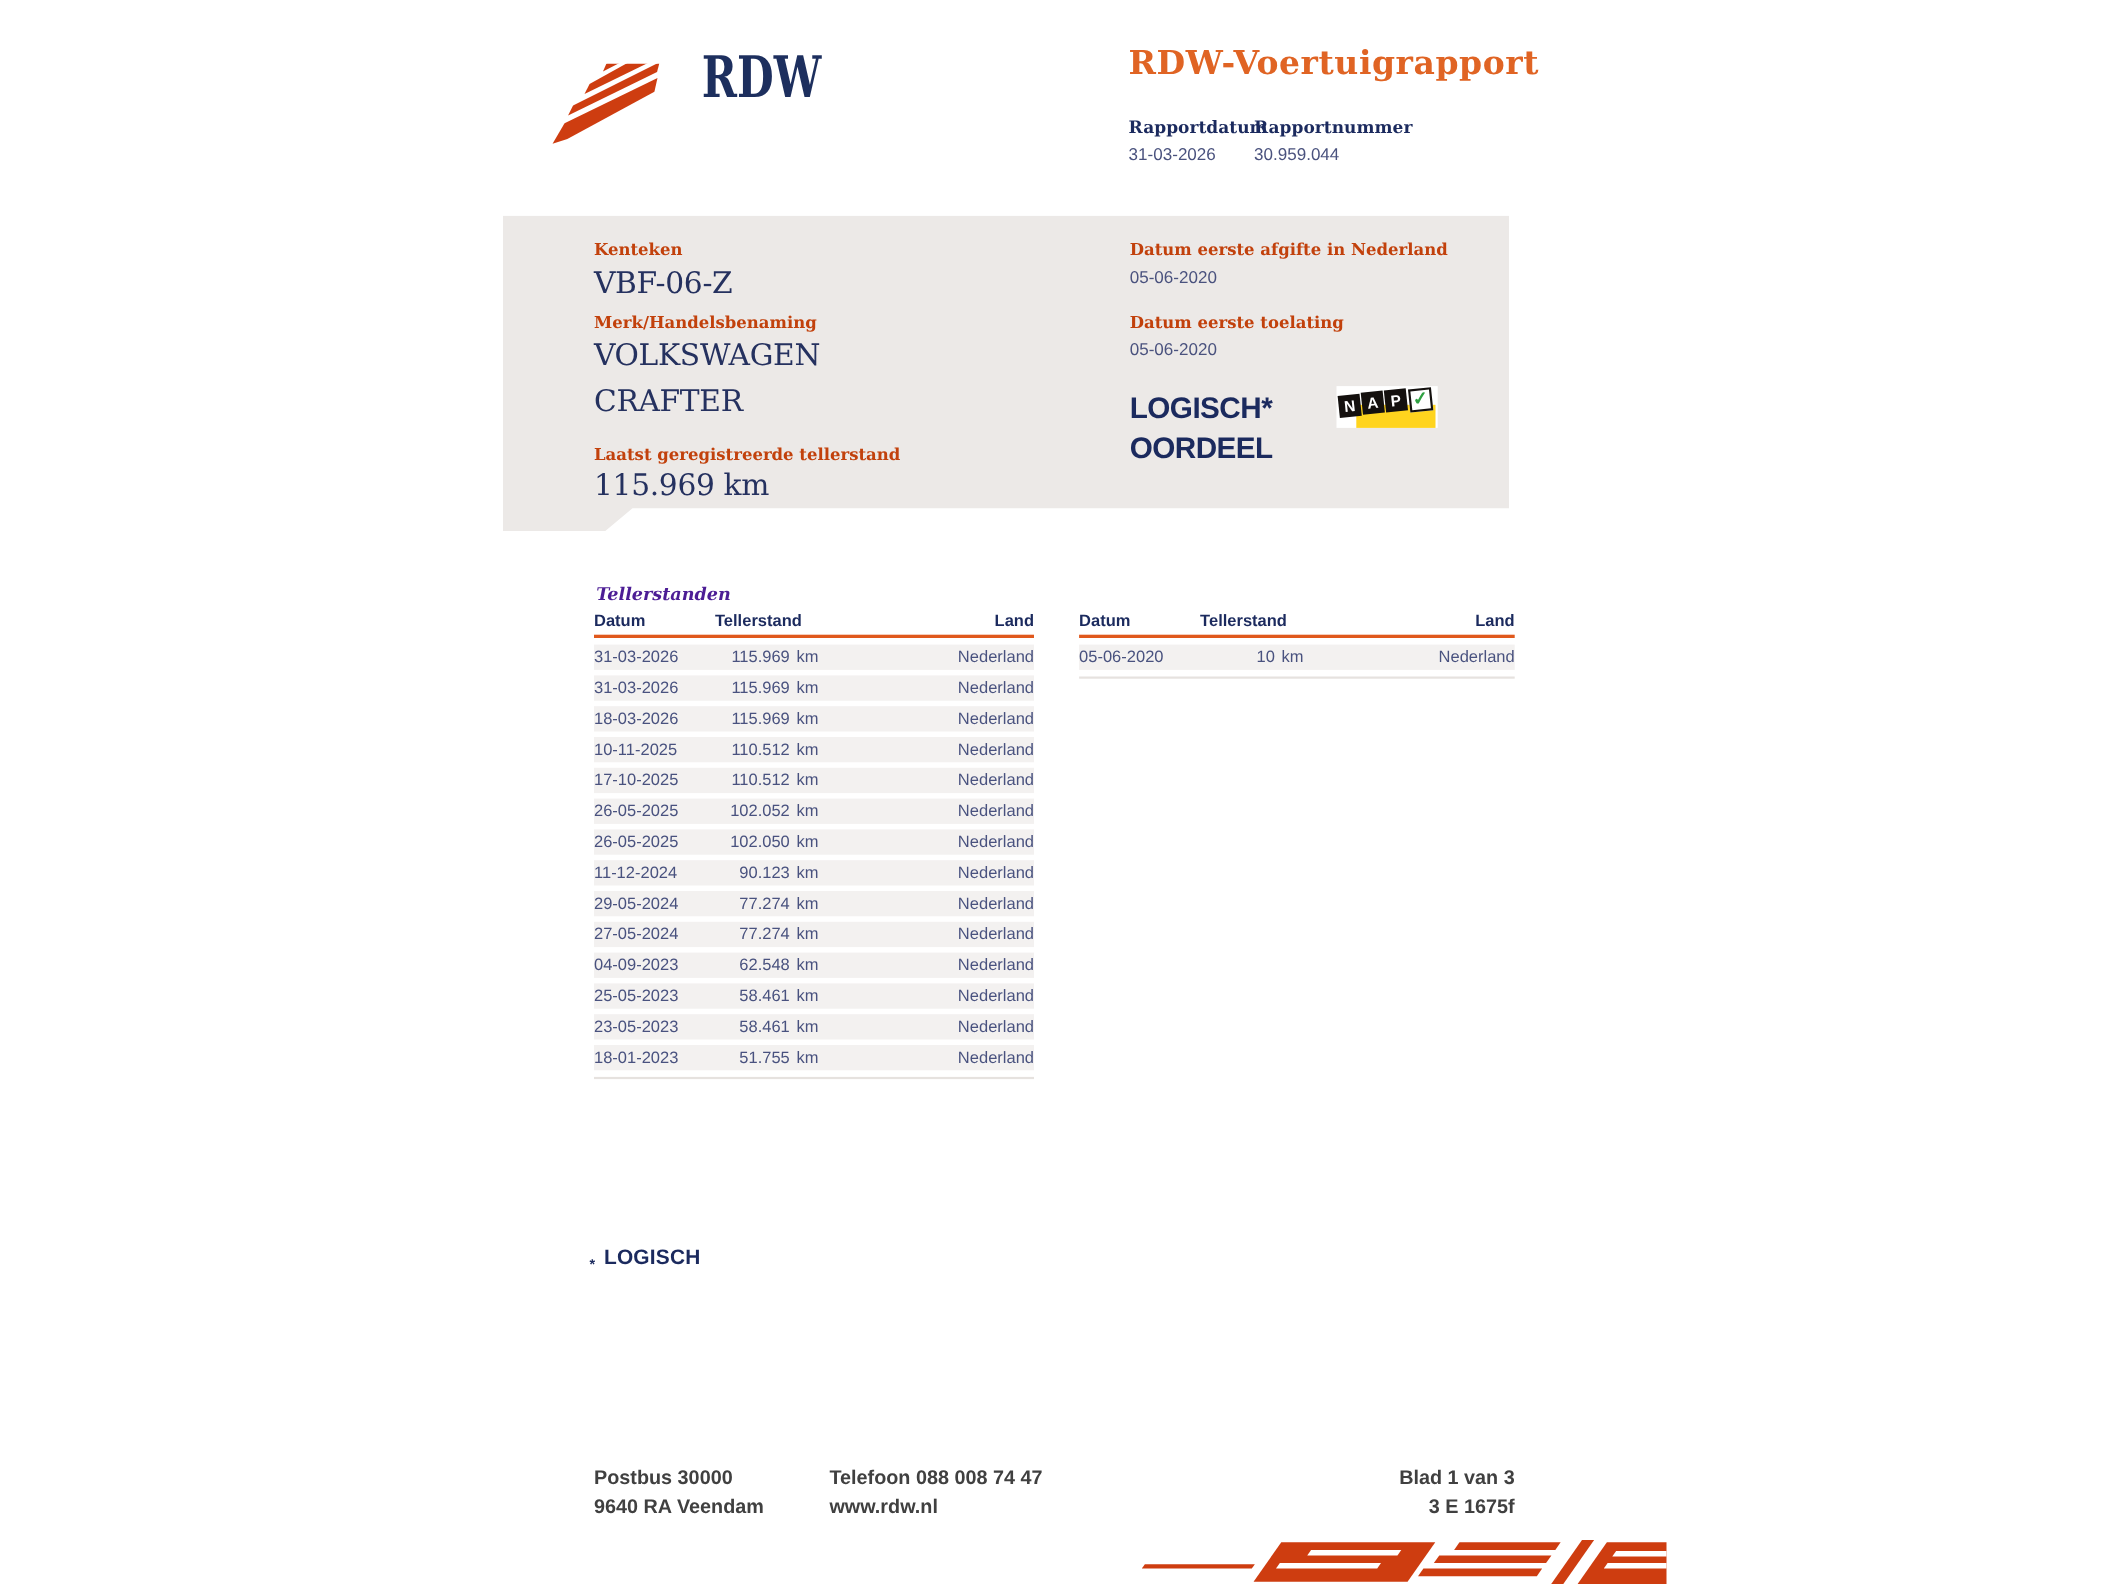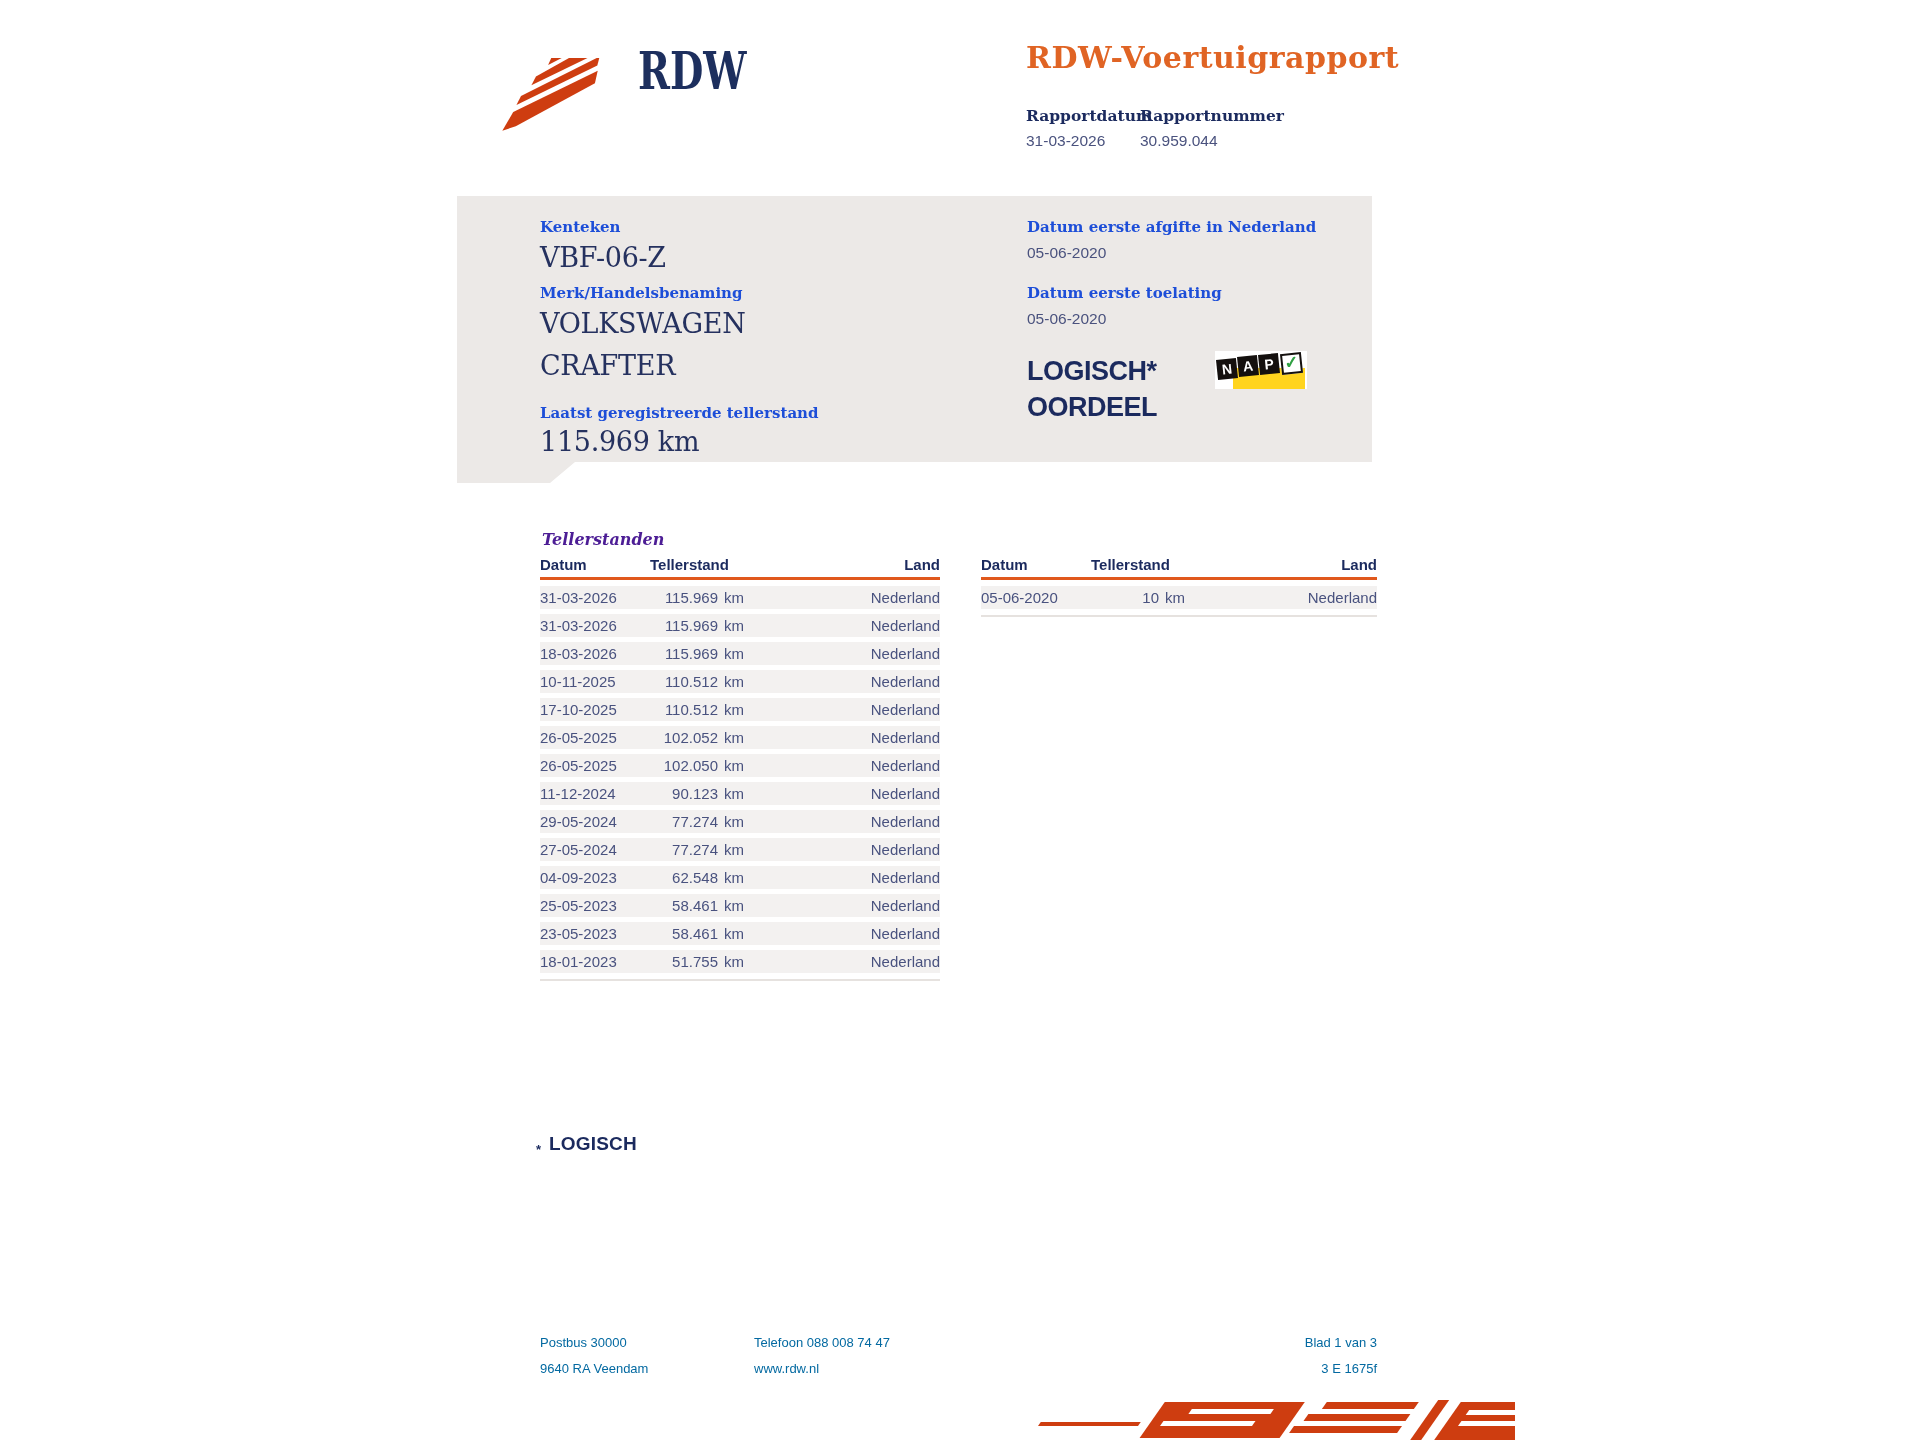--- a/index.html
+++ b/index.html
@@ -15,21 +15,21 @@
             font-weight:bold;font-size:30px;color:#E06424;letter-spacing:.5px;white-space:nowrap;}
   .meta-label{position:absolute;top:106px;font-family:"DejaVu Serif",serif;font-weight:bold;
             font-size:15.5px;color:#1B2A5E;white-space:nowrap;}
   .meta-value{position:absolute;top:132px;font-size:15.5px;color:#4A527E;white-space:nowrap;}
   .c1{left:1026px;text-align:center;} .c2{left:1140px;}
 
   
   .vbox{position:absolute;left:457px;top:196px;width:915px;height:287px;background:#ECE9E7;
         clip-path:polygon(0 0,915px 0,915px 266px,118px 266px,93px 287px,0 287px);}
   .vbox *{position:absolute;white-space:nowrap;}
-  .olbl{font-family:"DejaVu Serif",serif;font-weight:bold;font-size:15px;color:#1d4ed8;}
+  .olbl{font-family:"DejaVu Serif",serif;font-weight:bold;font-size:15px;color:#c2410c;}
   .big{font-family:"DejaVu Serif",serif;font-size:27px;color:#25315F;letter-spacing:-.3px;}
   .sval{font-size:15.5px;color:#4A527E;}
   .oordeel{font-weight:bold;font-size:27px;color:#1B2A5E;letter-spacing:-.5px;}
 
   
   .nap{position:absolute;left:758px;top:155px;width:92px;height:40px;}
   .nap-white{left:0;top:0;width:92px;height:38px;background:#ffffff;}
   .nap-band{left:18px;top:17px;width:72px;height:21px;background:#FFD41E;}
   .tile{width:20px;height:20px;background:#14100e;color:#ffffff;font-weight:bold;font-size:14px;
         line-height:20px;text-align:center;transform:rotate(-6deg);}
@@ -54,21 +54,21 @@
   .land{text-align:right;}
 
   
   .fn-mark{position:absolute;left:536px;top:1142px;font-weight:bold;font-size:13px;color:#1B2A5E;}
   .fn-title{position:absolute;left:549px;top:1133px;font-weight:bold;font-size:19px;
         color:#1B2A5E;letter-spacing:.2px;}
   .fn-text{position:absolute;left:540px;top:1176px;width:805px;font-size:15.5px;
         line-height:35px;color:#E5734A;}
 
   
-  .ft{position:absolute;top:1330px;font-size:13px;line-height:26px;color:#0369a1;}
+  .ft{position:absolute;top:1330px;font-size:18px;line-height:26px;color:#404040;font-weight:bold;}
   .ft1{left:540px;} .ft2{left:754px;} .ft3{right:543px;text-align:right;}
 
   
   .speed{position:absolute;left:1035px;top:1396px;}
 </style>
 </head>
 <body>
 
 <div class="page">
 

